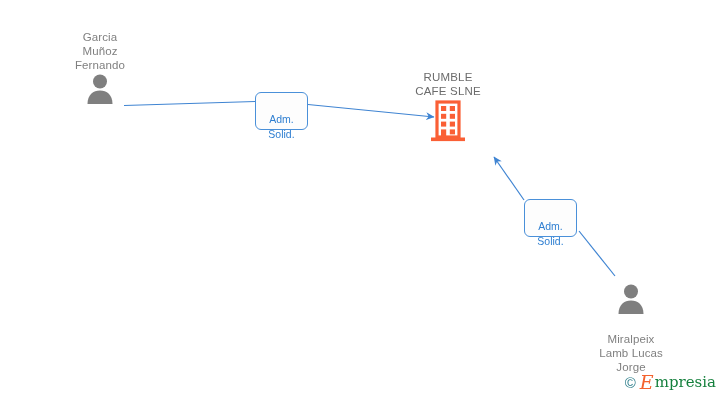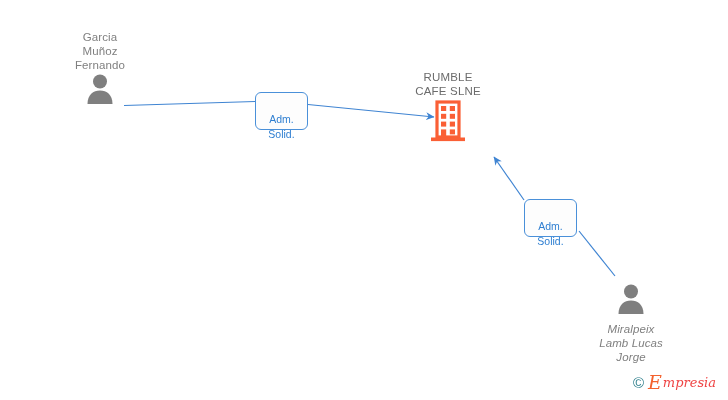--- a/index.html
+++ b/index.html
@@ -91,24 +91,23 @@
     line-height: 15px;
   }
   .wm-e {
     color: #f4622e;
     font-family: "DejaVu Serif", serif;
     font-style: italic;
     font-size: 19px;
     line-height: 19px;
   }
   .wm-text {
-    color: #ef4444;
+    color: #15803d;
     font-family: "DejaVu Serif", serif;
-    font-style: italic;
-    font-size: 13px;
+    font-size: 15px;
     line-height: 17px;
     margin-left: -3px;
   }
 </style>
 </head>
 <body>
 
 <div id="canvas">
 
   <svg id="edges" viewBox="0 0 728 400" width="728" height="400" xmlns="http://www.w3.org/2000/svg">
@@ -167,21 +166,21 @@
   <div class="rel-box" style="left:524px; top:199px; width:53px; height:38px;">
     <span>Adm.
 Solid.</span>
   </div>
 
   <div class="person-node" style="left:556px; top:282px;">
     <svg class="person-icon" width="32" height="32" viewBox="0 0 32 32" xmlns="http://www.w3.org/2000/svg">
       <circle cx="16" cy="9.5" r="7" fill="#7f7f7f"></circle>
       <path d="M3.5,32 C3.5,22.8 9.2,18.5 16,18.5 C22.8,18.5 28.5,22.8 28.5,32 Z" fill="#7f7f7f"></path>
     </svg>
-    <div class="person-label" style="margin-top:8px;font-style:italic;">Miralpeix
+    <div class="person-label" style="margin-top:18px;">Miralpeix
 Lamb Lucas
 Jorge</div>
   </div>
 
   <div class="watermark">
     <span class="wm-c">©</span>
     <span class="wm-e">E</span>
     <span class="wm-text">mpresia</span>
   </div>
 

